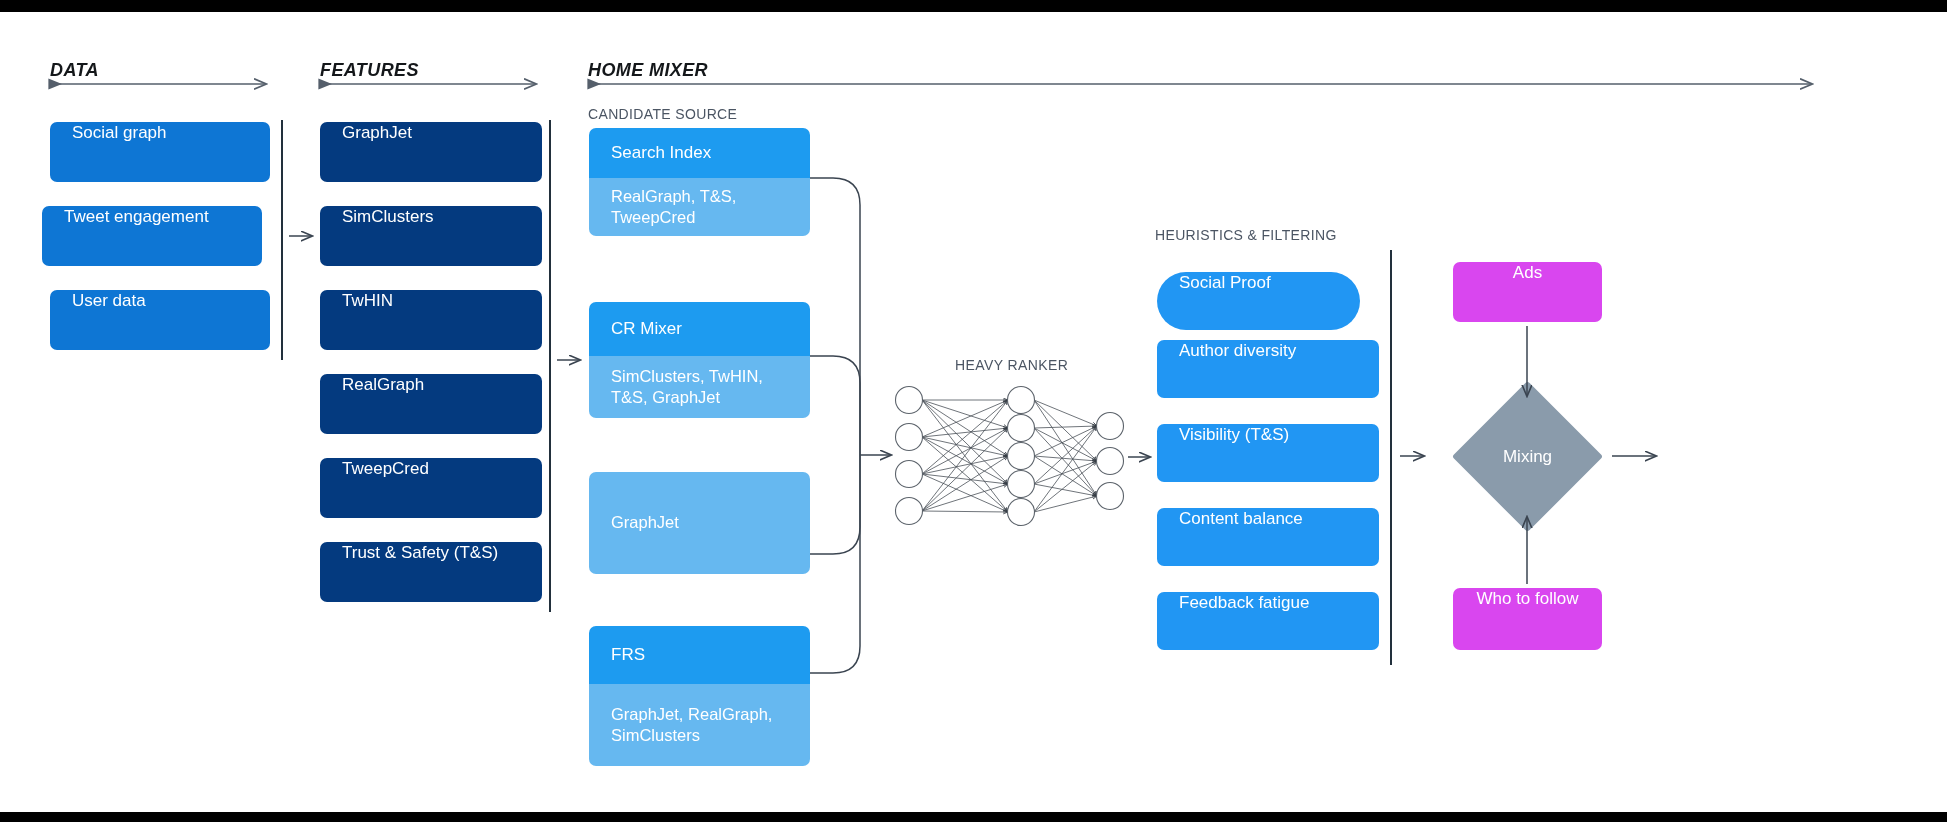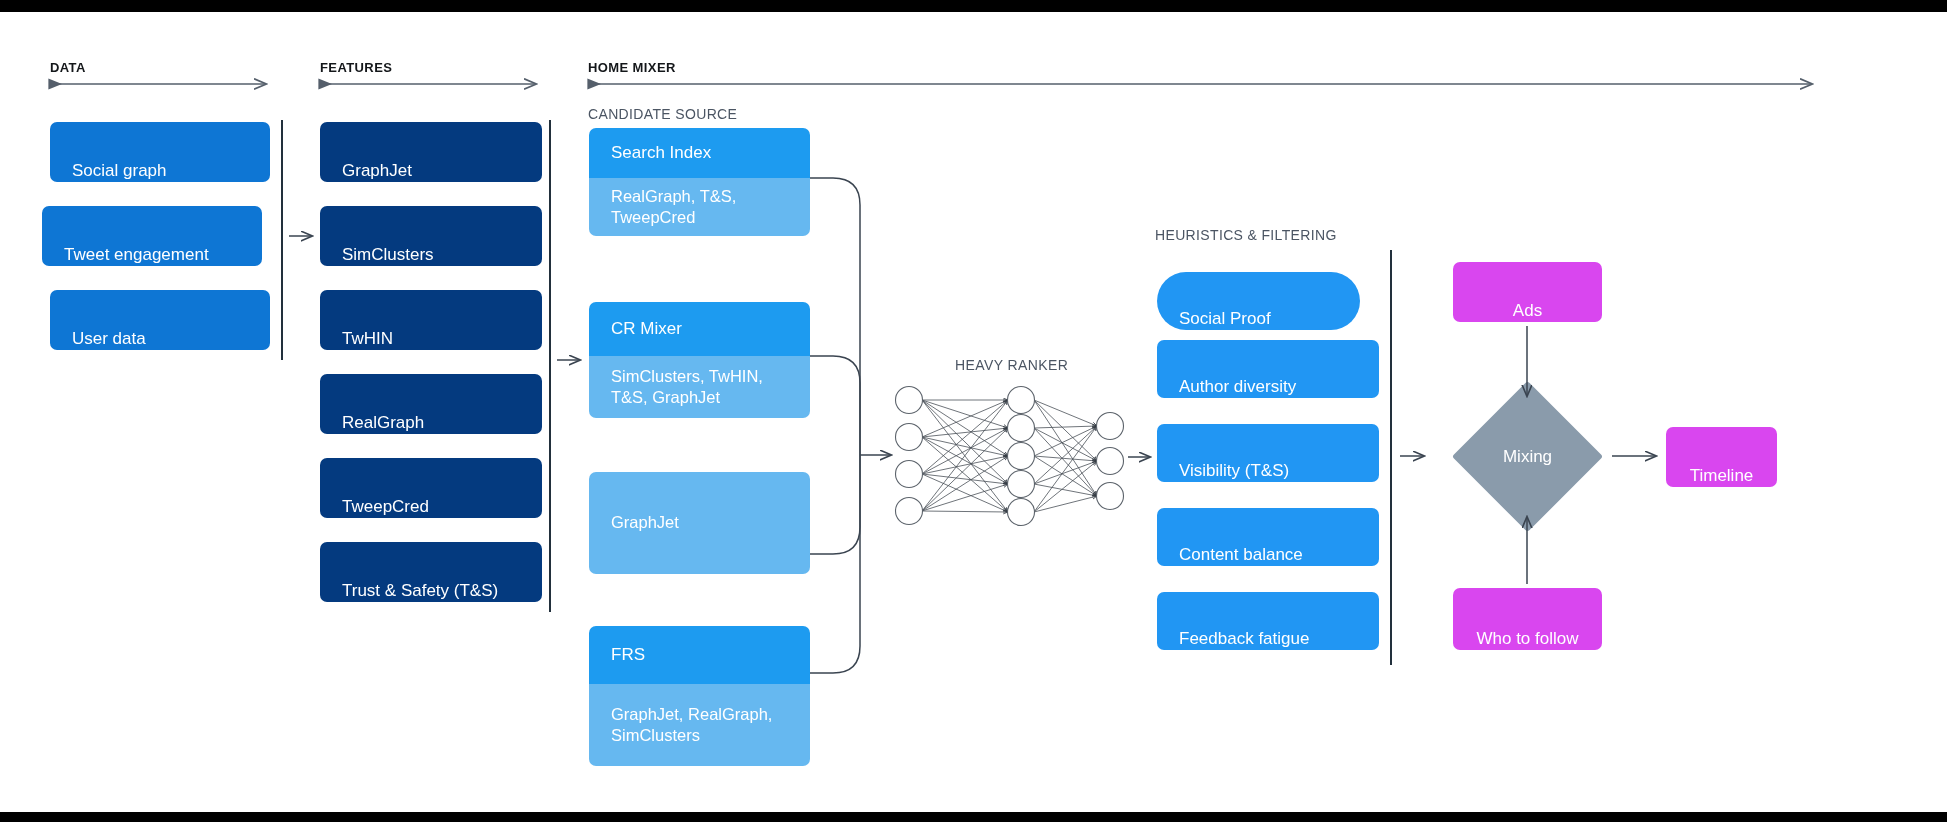--- a/index.html
+++ b/index.html
@@ -18,25 +18,26 @@
   .bar-top, .bar-bottom {
     position: absolute; left: 0; width: 1947px;
     background: #000000;
   }
   .bar-top { top: 0; height: 12px; }
   .bar-bottom { top: 812px; height: 10px; }
 
   
   .sec-label {
     position: absolute;
-    font-size: 13px;
+    font-size: 18px;
     font-weight: bold;
     letter-spacing: 0.4px;
     color: #14171a;
     white-space: nowrap;
+    font-style: italic;
   }
   .sub-label {
     position: absolute;
     font-size: 14px;
     letter-spacing: 0.35px;
     color: #4b5563;
     white-space: nowrap;
   }
 
   
@@ -44,21 +45,21 @@
     position: absolute;
     width: 1.6px;
     background: #22303c;
   }
 
   
   .box {
     position: absolute;
     border-radius: 7px;
     display: flex;
-    align-items: flex-end;
+    align-items: flex-start;
     color: #ffffff;
     font-size: 17px;
     padding-left: 22px;
     line-height: 1.32;
   }
   .box.data   { background: #0e76d4; }
   .box.feat   { background: #043a7f; }
   .box.heur   { background: #2196f3; }
   .box.sink   { background: #d946ef; justify-content: center; padding-left: 0; }
 
@@ -209,23 +210,20 @@
 
   <div class="diamond" style="left:1474px; top:403px; width:107px; height:107px;"></div>
   <div class="diamond-label" style="left:1453px; top:440px; width:149px; height:34px;">
     <span>Mixing</span>
   </div>
 
   <div class="box sink" style="left:1453px; top:588px; width:149px; height:62px;">
     <span>Who to follow</span>
   </div>
 
-  <div class="box sink" style="left:1666px; top:427px; width:111px; height:60px;">
-    <span>Timeline</span>
-  </div>
 
   <svg class="overlay" viewBox="0 0 1947 822">
     <defs>
       <marker id="ah" markerWidth="9" markerHeight="9" refX="7.5" refY="3.6" orient="auto" markerUnits="strokeWidth">
         <path d="M0,0.3 L7.8,3.6 L0,6.9" fill="none" stroke="#3a4450" stroke-width="1.1"></path>
       </marker>
       <marker id="ahs" markerWidth="9" markerHeight="9" refX="7.5" refY="3.6" orient="auto" markerUnits="strokeWidth">
         <path d="M0,0.3 L7.8,3.6 L0,6.9" fill="none" stroke="#555f6b" stroke-width="1.1"></path>
       </marker>
       <marker id="ahd" markerWidth="10" markerHeight="10" refX="1" refY="4" orient="auto" markerUnits="strokeWidth">

